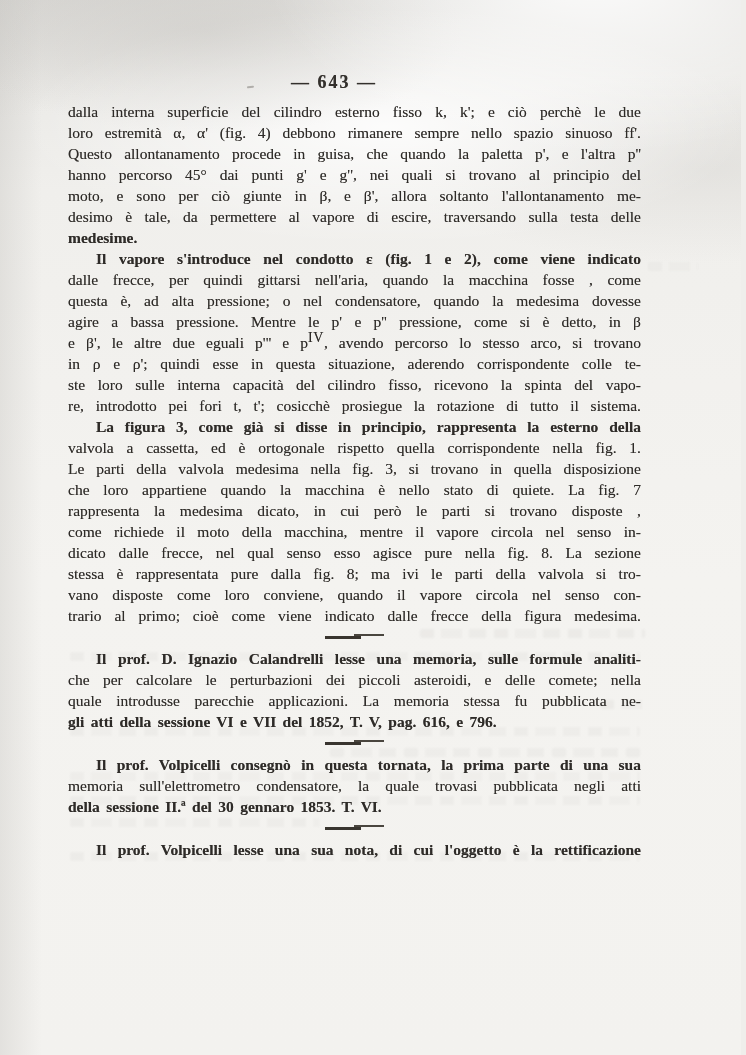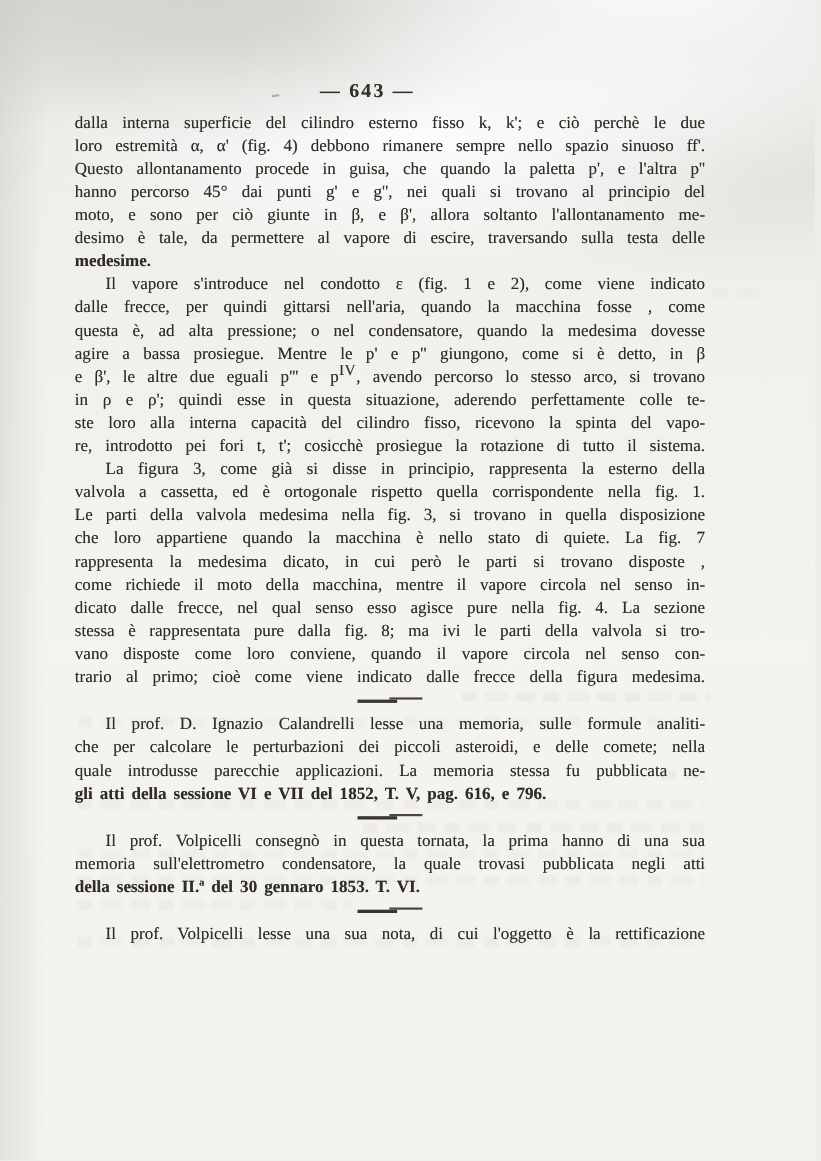--- a/index.html
+++ b/index.html
@@ -35,21 +35,21 @@
   .column {
     position:absolute; top:101px; left:68px; width:573px;
     font-size:15.5px; line-height:21px;
     text-shadow:0 0 .5px rgba(46,43,40,.5);
   }
   .para { margin:0; }
   .line {
     text-align:justify; text-align-last:justify;
     height:21px; overflow:hidden; white-space:normal;
   }
-  .line.indent { text-indent:28px; }
+  .line.indent { text-indent:28px;font-weight:bold; }
   .line.last { text-align-last:left; word-spacing:2.5px;font-weight:bold; }
   .line sup { font-size:14px; line-height:0; letter-spacing:.5px; }
   .divider {
     height:22px; display:flex; align-items:center; justify-content:center;
   }
   .rule-seg1 { display:inline-block; width:36px; height:3px; background:#39352f; }
   .rule-seg2 { display:inline-block; width:30px; height:2px; background:#4a463f; margin-left:-7px; transform:translateY(-2px); }
   
   .bleed {
     position:absolute; height:9px; opacity:.09; filter:blur(1px); border-radius:2px;
@@ -99,54 +99,54 @@
         <div class="line">Questo allontanamento procede in guisa, che quando la paletta p', e l'altra p''</div>
         <div class="line">hanno percorso 45° dai punti g' e g'', nei quali si trovano al principio del</div>
         <div class="line">moto, e sono per ciò giunte in β, e β', allora soltanto l'allontanamento me-</div>
         <div class="line">desimo è tale, da permettere al vapore di escire, traversando sulla testa delle</div>
         <div class="line last">medesime.</div>
       </div>
       <div class="para">
         <div class="line indent">Il vapore s'introduce nel condotto ε (fig. 1 e 2), come viene indicato</div>
         <div class="line">dalle frecce, per quindi gittarsi nell'aria, quando la macchina fosse , come</div>
         <div class="line">questa è, ad alta pressione; o nel condensatore, quando la medesima dovesse</div>
-        <div class="line">agire a bassa prosiegue. Mentre le p' e p'' giungono, come si è detto, in β</div>
+        <div class="line">agire a bassa pressione. Mentre le p' e p'' pressione, come si è detto, in β</div>
         <div class="line">e β', le altre due eguali p''' e p<sup>IV</sup>, avendo percorso lo stesso arco, si trovano</div>
-        <div class="line">in ρ e ρ'; quindi esse in questa situazione, aderendo perfettamente colle te-</div>
-        <div class="line">ste loro alla interna capacità del cilindro fisso, ricevono la spinta del vapo-</div>
+        <div class="line">in ρ e ρ'; quindi esse in questa situazione, aderendo corrispondente colle te-</div>
+        <div class="line">ste loro sulle interna capacità del cilindro fisso, ricevono la spinta del vapo-</div>
         <div class="line">re, introdotto pei fori t, t'; cosicchè prosiegue la rotazione di tutto il sistema.</div>
       </div>
       <div class="para">
         <div class="line indent">La figura 3, come già si disse in principio, rappresenta la esterno della</div>
         <div class="line">valvola a cassetta, ed è ortogonale rispetto quella corrispondente nella fig. 1.</div>
         <div class="line">Le parti della valvola medesima nella fig. 3, si trovano in quella disposizione</div>
         <div class="line">che loro appartiene quando la macchina è nello stato di quiete. La fig. 7</div>
         <div class="line">rappresenta la medesima dicato, in cui però le parti si trovano disposte ,</div>
         <div class="line">come richiede il moto della macchina, mentre il vapore circola nel senso in-</div>
-        <div class="line">dicato dalle frecce, nel qual senso esso agisce pure nella fig. 4. La sezione</div>
+        <div class="line">dicato dalle frecce, nel qual senso esso agisce pure nella fig. 8. La sezione</div>
         <div class="line">stessa è rappresentata pure dalla fig. 8; ma ivi le parti della valvola si tro-</div>
         <div class="line">vano disposte come loro conviene, quando il vapore circola nel senso con-</div>
         <div class="line">trario al primo; cioè come viene indicato dalle frecce della figura medesima.</div>
       </div>
       <div class="divider">
         <span class="rule-seg1"></span>
         <span class="rule-seg2"></span>
       </div>
       <div class="para">
         <div class="line indent">Il prof. D. Ignazio Calandrelli lesse una memoria, sulle formule analiti-</div>
         <div class="line">che per calcolare le perturbazioni dei piccoli asteroidi, e delle comete; nella</div>
         <div class="line">quale introdusse parecchie applicazioni. La memoria stessa fu pubblicata ne-</div>
         <div class="line last">gli atti della sessione VI e VII del 1852, T. V, pag. 616, e 796.</div>
       </div>
       <div class="divider">
         <span class="rule-seg1"></span>
         <span class="rule-seg2"></span>
       </div>
       <div class="para">
-        <div class="line indent">Il prof. Volpicelli consegnò in questa tornata, la prima hanno di una sua</div>
+        <div class="line indent">Il prof. Volpicelli consegnò in questa tornata, la prima parte di una sua</div>
         <div class="line">memoria sull'elettrometro condensatore, la quale trovasi pubblicata negli atti</div>
         <div class="line last">della sessione II.ª del 30 gennaro 1853. T. VI.</div>
       </div>
       <div class="divider">
         <span class="rule-seg1"></span>
         <span class="rule-seg2"></span>
       </div>
       <div class="para">
         <div class="line indent">Il prof. Volpicelli lesse una sua nota, di cui l'oggetto è la rettificazione</div>
       </div>

